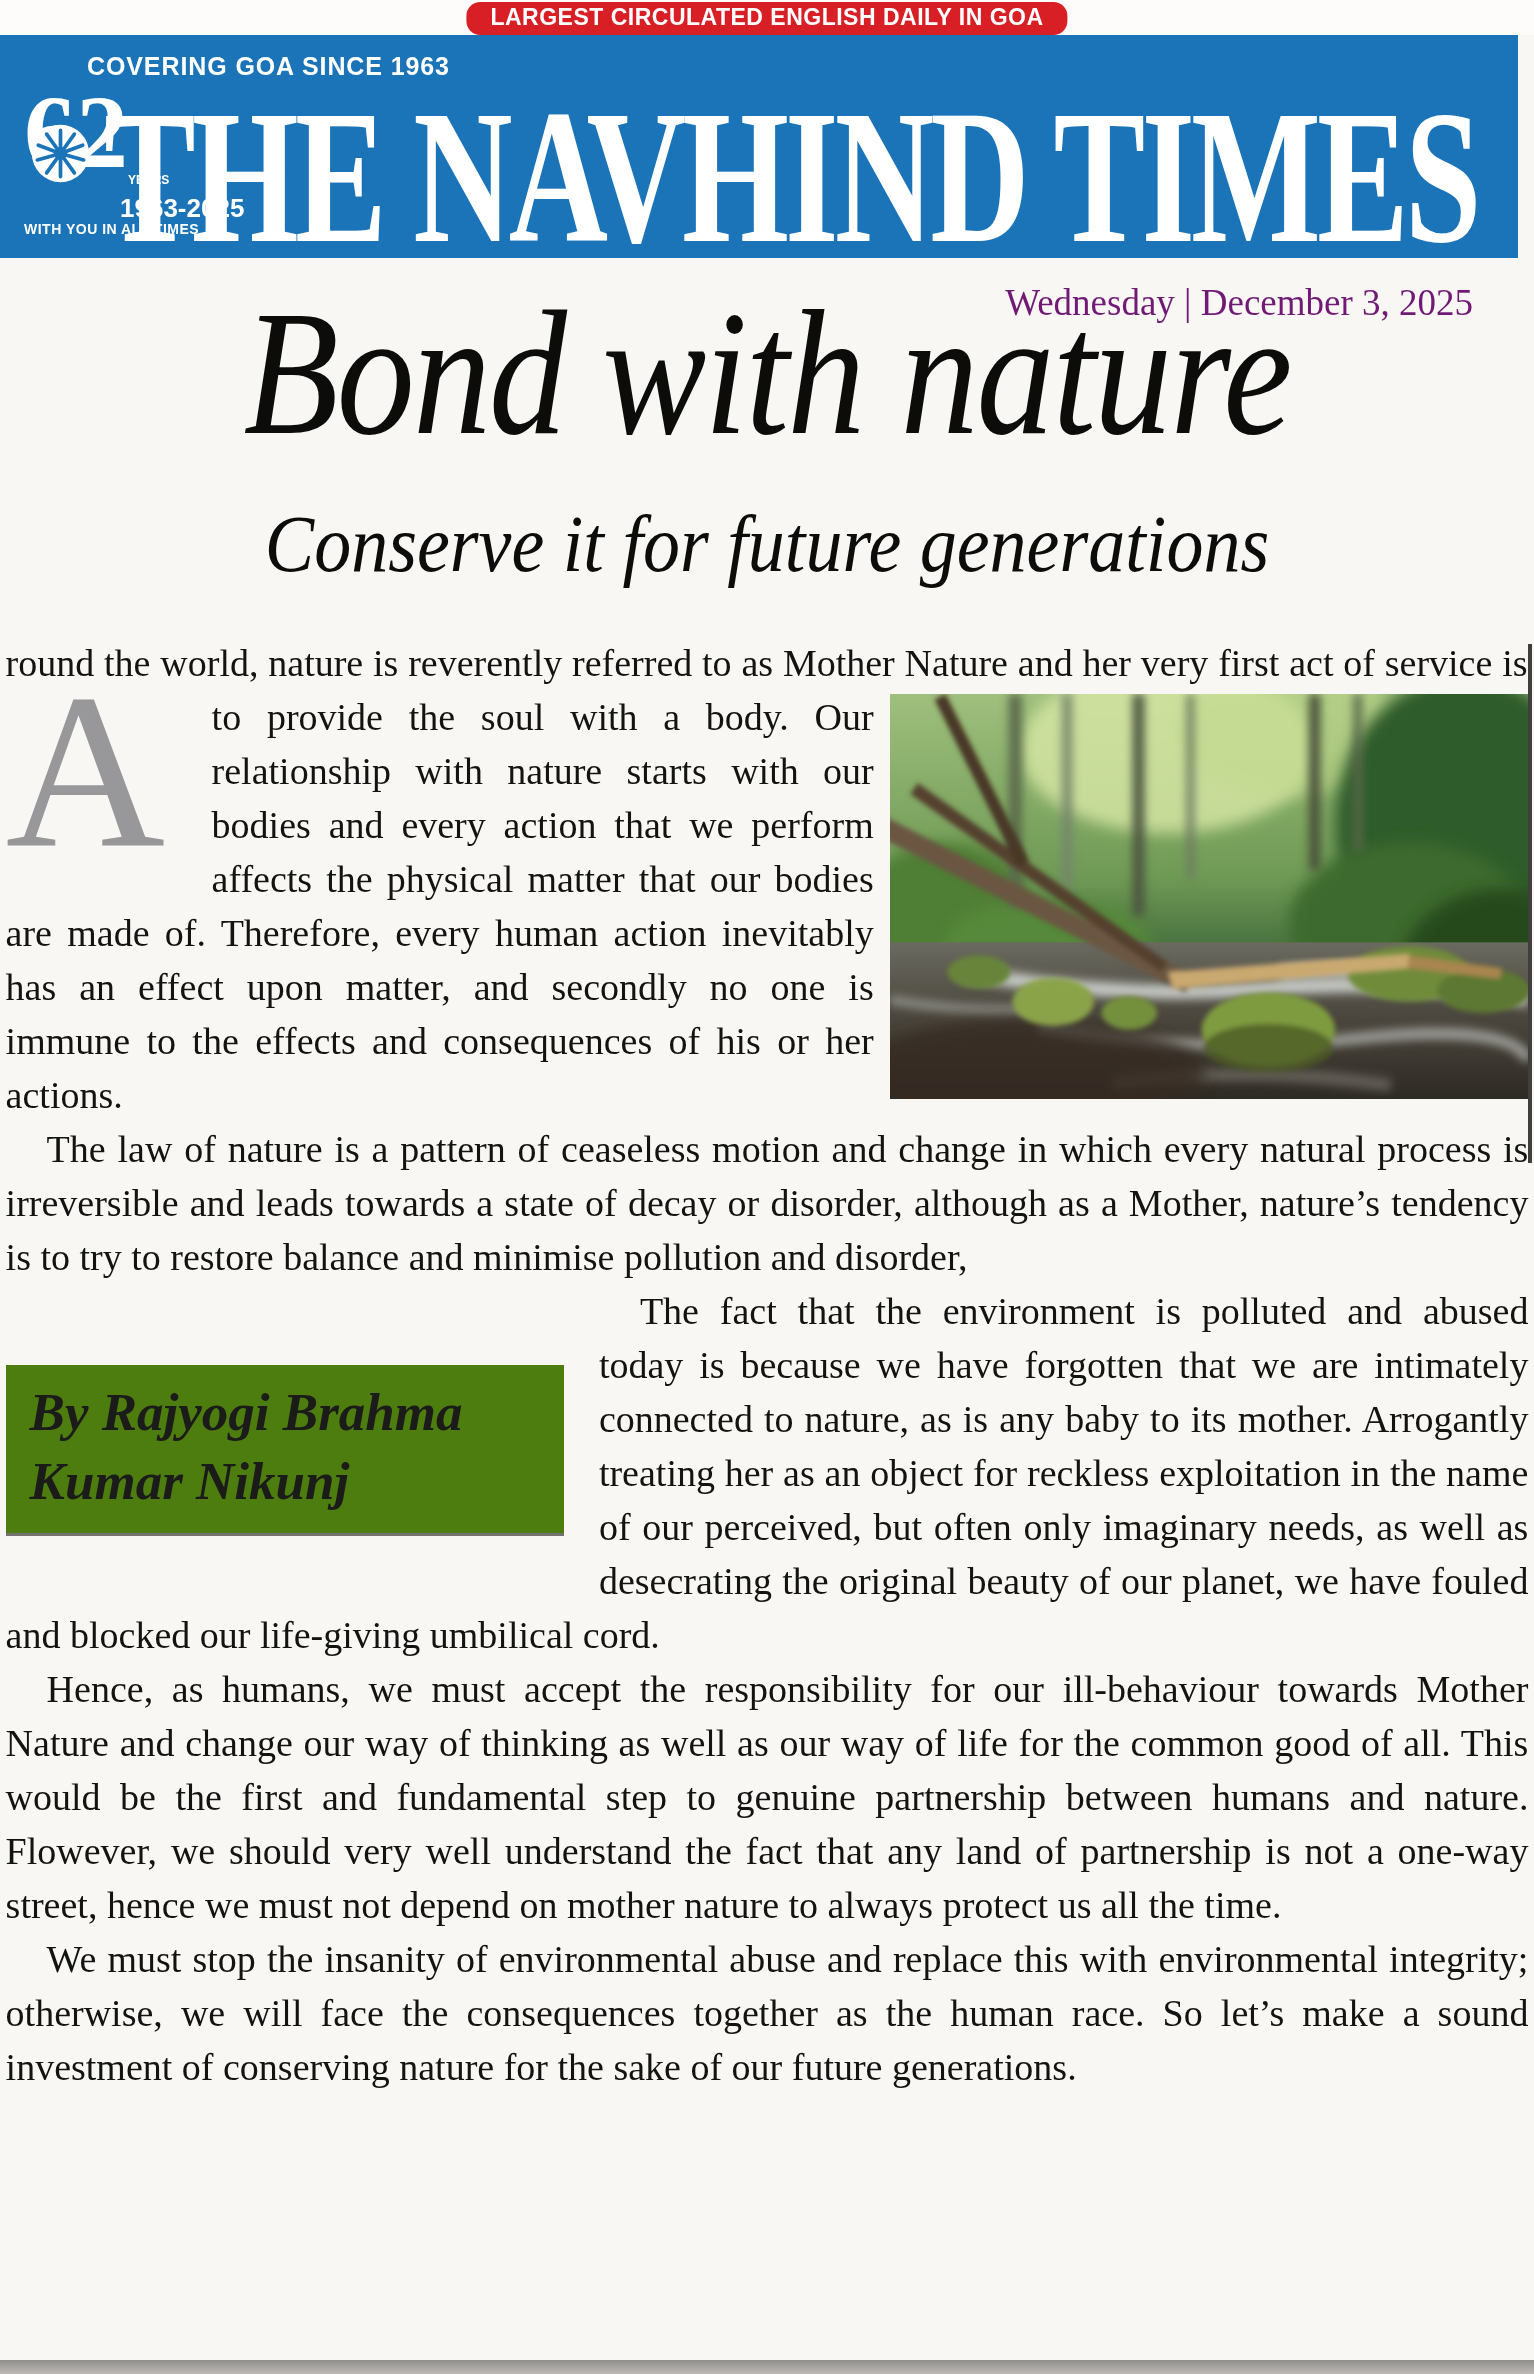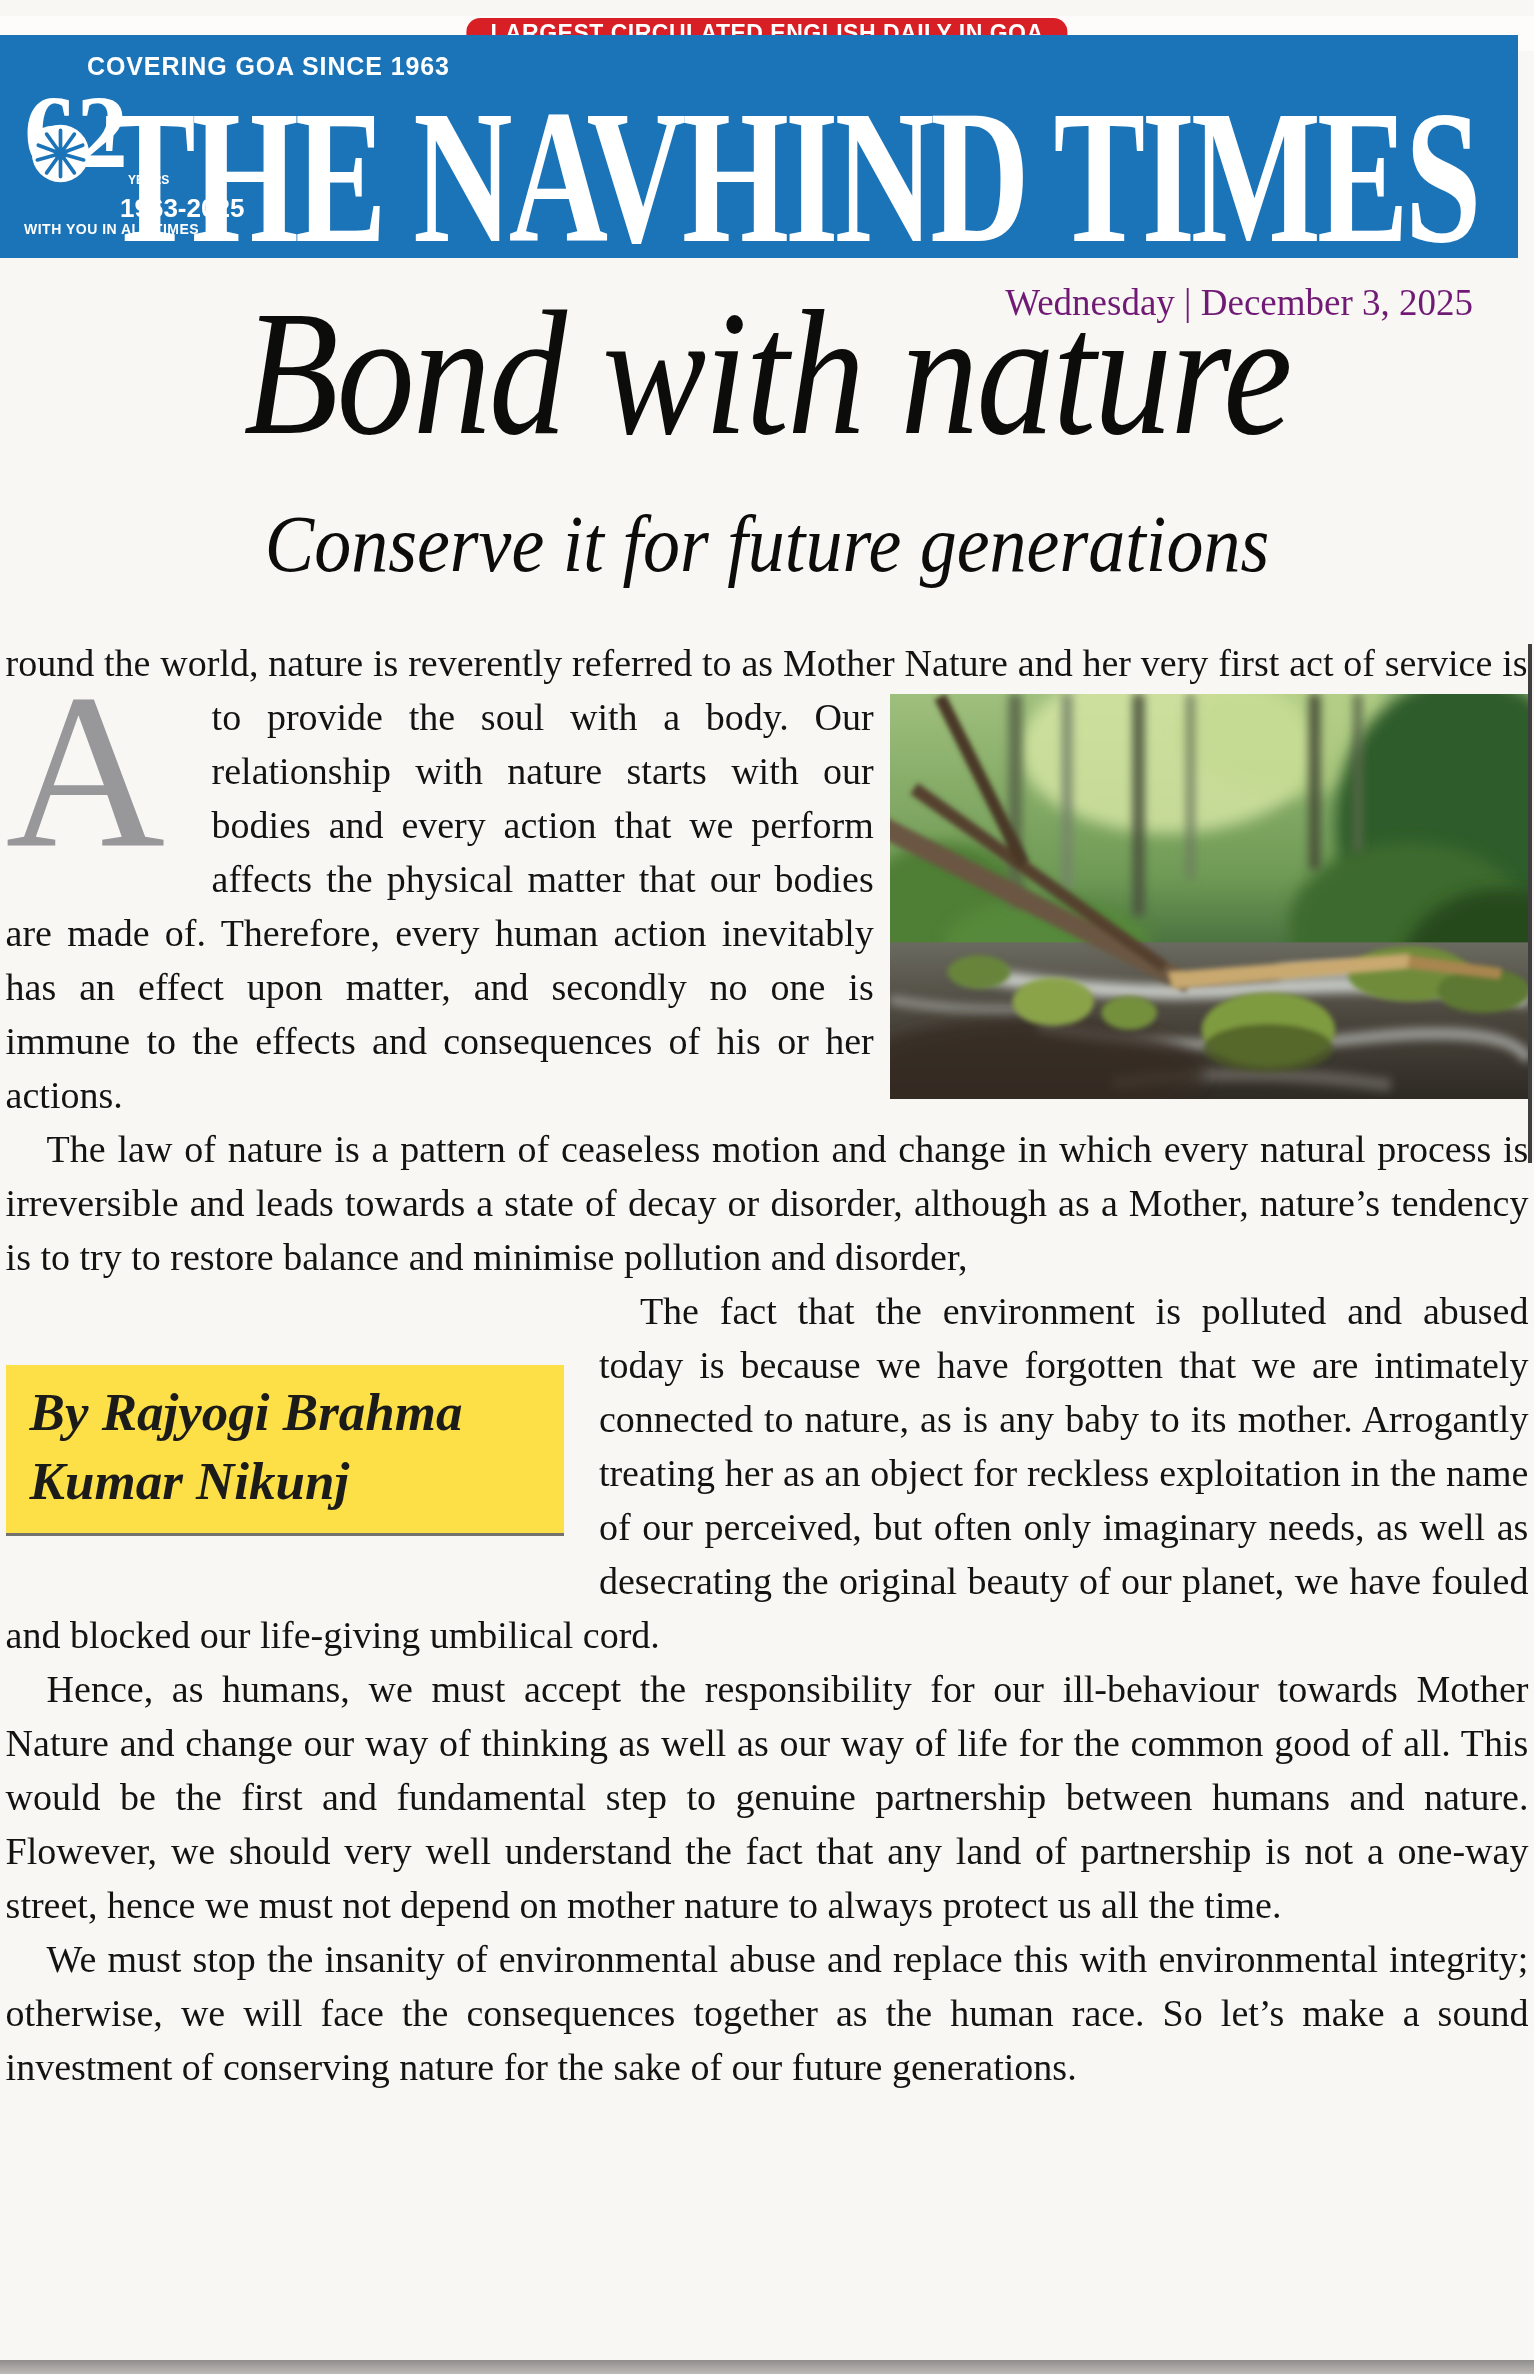--- a/index.html
+++ b/index.html
@@ -2,21 +2,21 @@
 <html style="font-size:15px"><head>
 <meta charset="utf-8">
 <style>
   html,body{margin:0;padding:0;background:#e9e8e6;}
   .page{
     position:relative;width:1534px;height:2375px;margin:0 auto;
     background:#f8f7f4;overflow:hidden;
     font-family:"Liberation Serif",serif;color:#121210;
   }
   
-  .topstrip{position:absolute;top:16px;left:0;right:0;height:35px;background:#fdfcfa;}
+  .topstrip{position:absolute;top:0;left:0;right:0;height:35px;background:#fdfcfa;}
   .badge{
     position:absolute;top:1.9px;left:50%;transform:translateX(-50%);
     background:#d91f26;color:#fff;border-radius:14px;
     font-family:"Liberation Sans",sans-serif;font-weight:bold;
     font-size:23px;line-height:23px;padding:4.6px 24px 5.6px;letter-spacing:0.5px;
     white-space:nowrap;
   }
   
   .masthead{position:absolute;top:35px;left:0;right:16px;height:223px;background:#1b74b8;overflow:hidden;}
   .covering{
@@ -69,21 +69,21 @@
   .img-spacer{float:right;width:0.9px;height:58px;}
   .photo-float{
     float:right;clear:right;width:638px;height:405px;
     margin:0 0 18.6px 16.7px;background:#47603a;
   }
   .photo-float svg{display:block;width:638px;height:405px;}
   
   .box-spacer{float:left;width:0.9px;height:53px;}
   .byline-box{
     float:left;clear:left;width:525px;margin:28px 35px 24px 0;
-    background:#fde047;border-bottom:3.7px solid #73726f;
+    background:#4d7c0f;border-bottom:3.7px solid #73726f;
     padding:13px 9.3px 16.7px 24px;text-align:left;text-indent:0;
   }
   .byline-line{
     display:block;font-weight:bold;font-style:italic;
     font-size:53px;line-height:69px;color:#1b1b19;white-space:nowrap;
   }
   
   .edge-line{position:absolute;top:644px;right:1.9px;width:4.6px;height:519px;background:#1f1f1f;opacity:.85;}
   .bottom-bar{position:absolute;left:0;right:0;bottom:0;height:15px;background:linear-gradient(#908e8c,#c0bdba);}
 </style>

